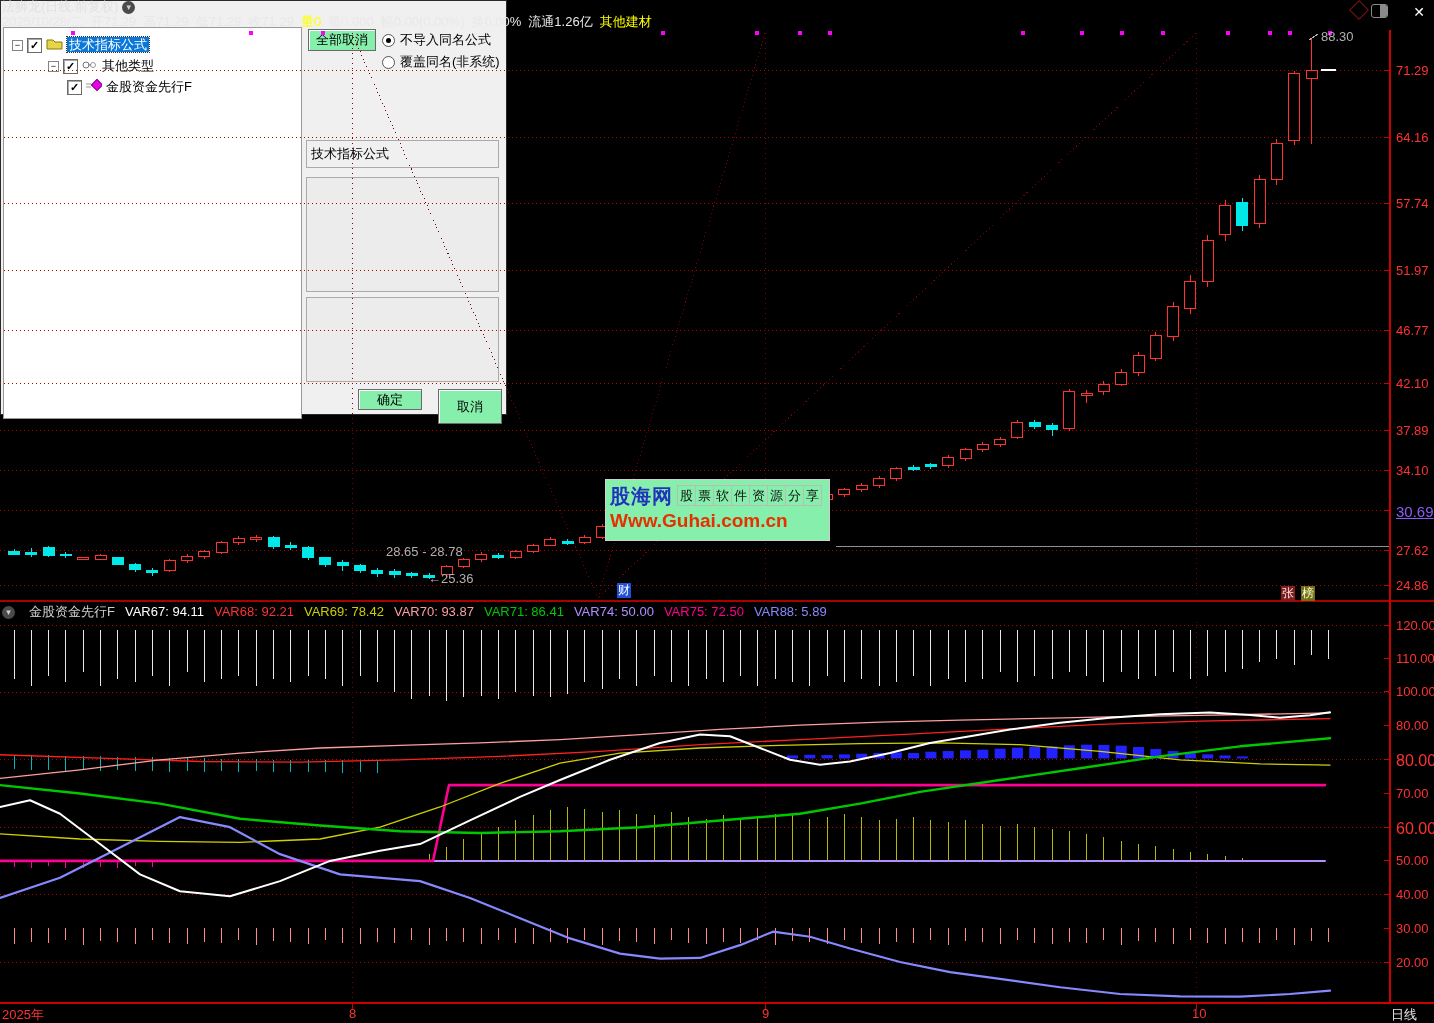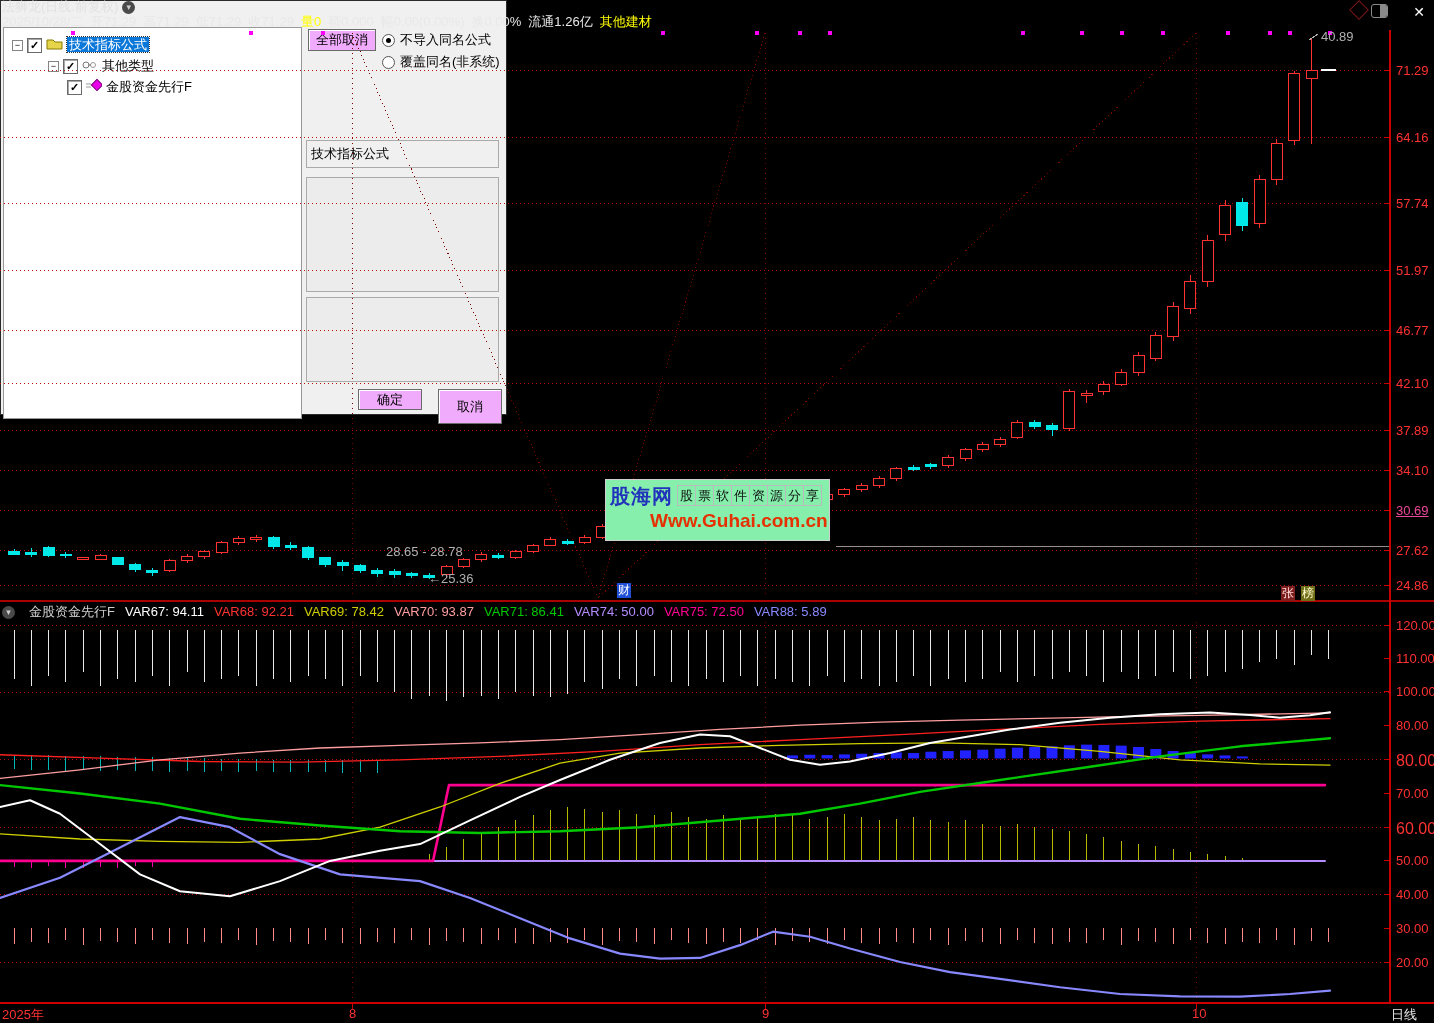--- a/index.html
+++ b/index.html
@@ -17,21 +17,21 @@
   #chart-svg{left:0;top:0;z-index:1;}
   #labels{z-index:4;}
   .lbl{position:absolute;white-space:nowrap;}
   .badge{position:absolute;width:14px;height:15px;font-size:12px;line-height:15px;text-align:center;z-index:4;}
   
   #watermark{left:605px;top:479px;width:223px;height:60px;background:#86efac;z-index:5;border:1px solid #d0d0d0;}
   #wm-brand{position:absolute;left:4px;top:3px;font-size:20px;font-weight:bold;color:#2233bb;letter-spacing:1px;}
   #wm-slogan{position:absolute;left:72px;top:5px;display:flex;}
   #wm-slogan i{font-style:normal;display:block;width:17px;height:19px;border:1px solid #bbb;margin-left:-1px;
                font-size:13px;line-height:19px;text-align:center;color:#111;font-family:"Liberation Serif",serif;}
-  #wm-url{position:absolute;left:4px;top:30px;font-size:19px;font-weight:bold;color:#e63000;margin-left:40px;}
+  #wm-url{position:absolute;left:4px;top:30px;font-size:19px;font-weight:bold;color:#e63000;}
   
   #subheader{left:0;top:603px;height:17px;font-size:13px;line-height:17px;white-space:nowrap;z-index:3;}
   #subheader span{margin-right:10px;}
   
   #dialog{left:487px;top:38px;width:505px;height:413px;background:#f0f0f0;border:1px solid #2a2a2a;
           box-shadow:3px 3px 8px rgba(0,0,0,.7);z-index:10;font-size:13px;}
   #dlg-title{position:absolute;left:0;top:0;right:0;height:24px;background:#9e262b;color:#fff;
              line-height:24px;padding-left:8px;}
   #dlg-close{position:absolute;right:6px;top:0;width:18px;height:24px;text-align:center;color:#fff;
              font-size:14px;line-height:24px;cursor:pointer;}
@@ -39,21 +39,21 @@
             box-sizing:border-box;}
   .tree-row{position:absolute;height:18px;line-height:18px;white-space:nowrap;}
   .expbox{display:inline-block;width:9px;height:9px;border:1px solid #848484;background:#fff;color:#000;
           font-size:9px;line-height:8px;text-align:center;vertical-align:middle;margin-right:4px;}
   .cb{display:inline-block;width:13px;height:13px;border:1px solid #6a6a6a;box-shadow:inset 1px 1px 0 #a8a8a8;
       background:#fff;color:#000;font-size:11px;font-weight:bold;line-height:13px;text-align:center;
       vertical-align:middle;margin-right:4px;}
   .ticon{display:inline-block;vertical-align:middle;margin-right:4px;}
   .tlabel{color:#000;}
   .tlabel.sel{background:#0a77d9;color:#fff;outline:1px dotted #333;padding:0 2px;}
-  .win-btn{position:absolute;background:#f0abfc;border:1px solid #6a6a6a;box-shadow:inset 1px 1px 0 #fff;
+  .win-btn{position:absolute;background:#86efac;border:1px solid #6a6a6a;box-shadow:inset 1px 1px 0 #fff;
            font-size:13px;text-align:center;color:#000;cursor:pointer;font-family:"Liberation Sans",sans-serif;}
   .radio-row{position:absolute;height:16px;line-height:16px;white-space:nowrap;color:#000;}
   .radio{display:inline-block;width:11px;height:11px;border-radius:50%;border:1px solid #555;background:#fff;
          vertical-align:middle;margin-right:5px;position:relative;}
   .radio.on::after{content:"";position:absolute;left:3px;top:3px;width:5px;height:5px;border-radius:50%;background:#000;}
   #dlg-seclabel{position:absolute;left:306px;top:140px;width:193px;height:28px;border:1px solid #aaa;
                 background:#f0f0f0;line-height:26px;padding-left:4px;color:#000;box-sizing:border-box;}
   .dlg-box{position:absolute;left:306px;width:193px;background:#ececec;border:1px solid #aaa;box-sizing:border-box;}
 </style>
 </head>
@@ -568,26 +568,26 @@
 
   <div id="labels" class="abs">
       <div class="lbl" style="left: 1396px; top: 63px; color: rgb(255, 50, 50); font-size: 13px;">71.29</div>
       <div class="lbl" style="left: 1396px; top: 130px; color: rgb(255, 50, 50); font-size: 13px;">64.16</div>
       <div class="lbl" style="left: 1396px; top: 196px; color: rgb(255, 50, 50); font-size: 13px;">57.74</div>
       <div class="lbl" style="left: 1396px; top: 263px; color: rgb(255, 50, 50); font-size: 13px;">51.97</div>
       <div class="lbl" style="left: 1396px; top: 323px; color: rgb(255, 50, 50); font-size: 13px;">46.77</div>
       <div class="lbl" style="left: 1396px; top: 376px; color: rgb(255, 50, 50); font-size: 13px;">42.10</div>
       <div class="lbl" style="left: 1396px; top: 423px; color: rgb(255, 50, 50); font-size: 13px;">37.89</div>
       <div class="lbl" style="left: 1396px; top: 463px; color: rgb(255, 50, 50); font-size: 13px;">34.10</div>
-      <div class="lbl" style="left: 1396px; top: 503px; color: #ec4899; font-size: 13px; text-decoration: underline;">30.69</div>
+      <div class="lbl" style="left: 1396px; top: 503px; color: #8b5cf6; font-size: 15px; text-decoration: underline;">30.69</div>
       <div class="lbl" style="left: 1396px; top: 543px; color: rgb(255, 50, 50); font-size: 13px;">27.62</div>
       <div class="lbl" style="left: 1396px; top: 578px; color: rgb(255, 50, 50); font-size: 13px;">24.86</div>
       <div class="lbl" style="left: 428px; top: 571px; color: rgb(176, 176, 176); font-size: 13px;">←25.36</div>
       <div class="lbl" style="left: 386px; top: 544px; color: rgb(176, 176, 176); font-size: 13px;">28.65 - 28.78</div>
-      <div class="lbl" style="left: 1321px; top: 29px; color: rgb(176, 176, 176); font-size: 13px;">40.89</div>
+      <div class="lbl" style="left: 1321px; top: 29px; color: rgb(176, 176, 176); font-size: 13px;">88.30</div>
       <div class="badge" style="left: 617px; top: 583px; color: rgb(255, 255, 255); font-size: 12px; background: rgb(30, 79, 214);">财</div>
       <div class="badge" style="left: 1281px; top: 586px; color: rgb(255, 217, 217); font-size: 12px; background: rgb(125, 31, 31);">张</div>
       <div class="badge" style="left: 1301px; top: 586px; color: rgb(255, 251, 204); font-size: 12px; background: rgb(111, 111, 26);">榜</div>
       <div class="lbl" style="left: 1396px; top: 618px; color: rgb(255, 50, 50); font-size: 13px;">120.00</div>
       <div class="lbl" style="left: 1396px; top: 651px; color: rgb(255, 50, 50); font-size: 13px;">110.00</div>
       <div class="lbl" style="left: 1396px; top: 684px; color: rgb(255, 50, 50); font-size: 13px;">100.00</div>
       <div class="lbl" style="left: 1396px; top: 718px; color: rgb(255, 50, 50); font-size: 13px;">80.00</div>
       <div class="lbl" style="left: 1396px; top: 752px; color: rgb(255, 50, 50); font-size: 16px;">80.00</div>
       <div class="lbl" style="left: 1396px; top: 786px; color: rgb(255, 50, 50); font-size: 13px;">70.00</div>
       <div class="lbl" style="left: 1396px; top: 820px; color: rgb(255, 50, 50); font-size: 16px;">60.00</div>

